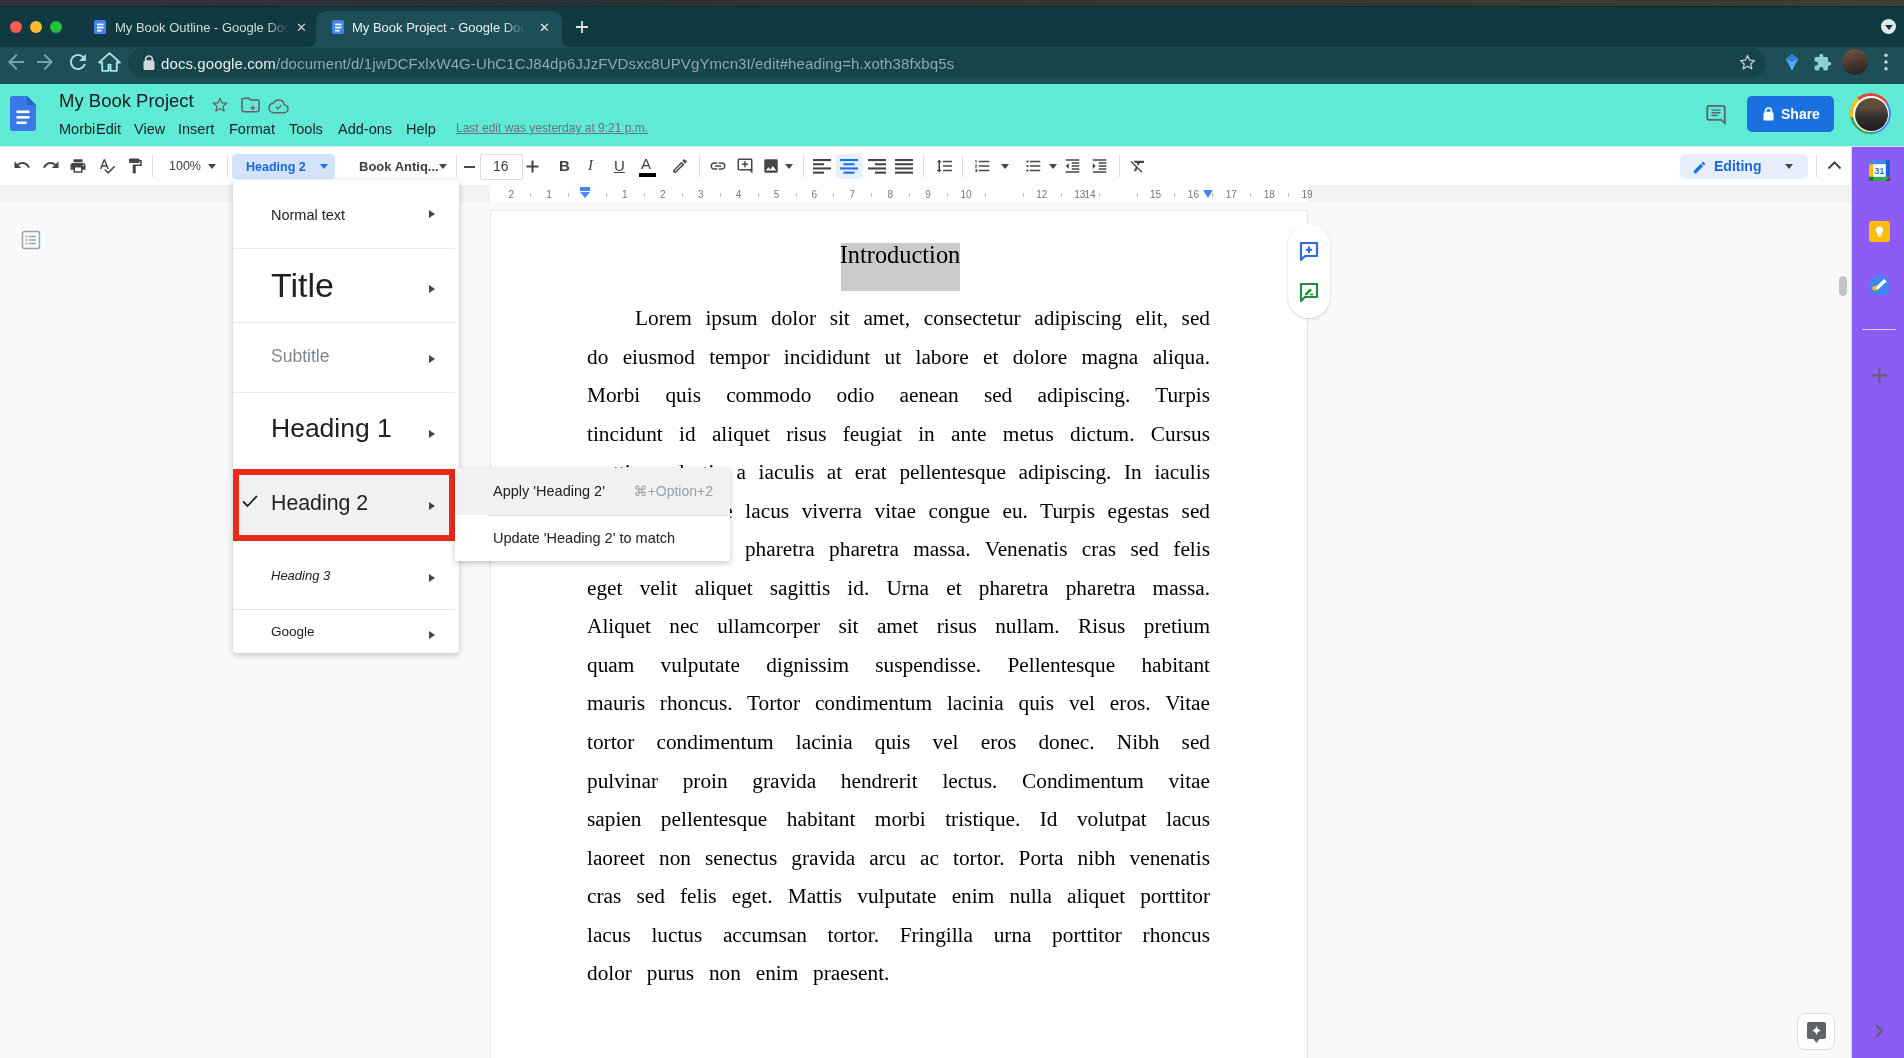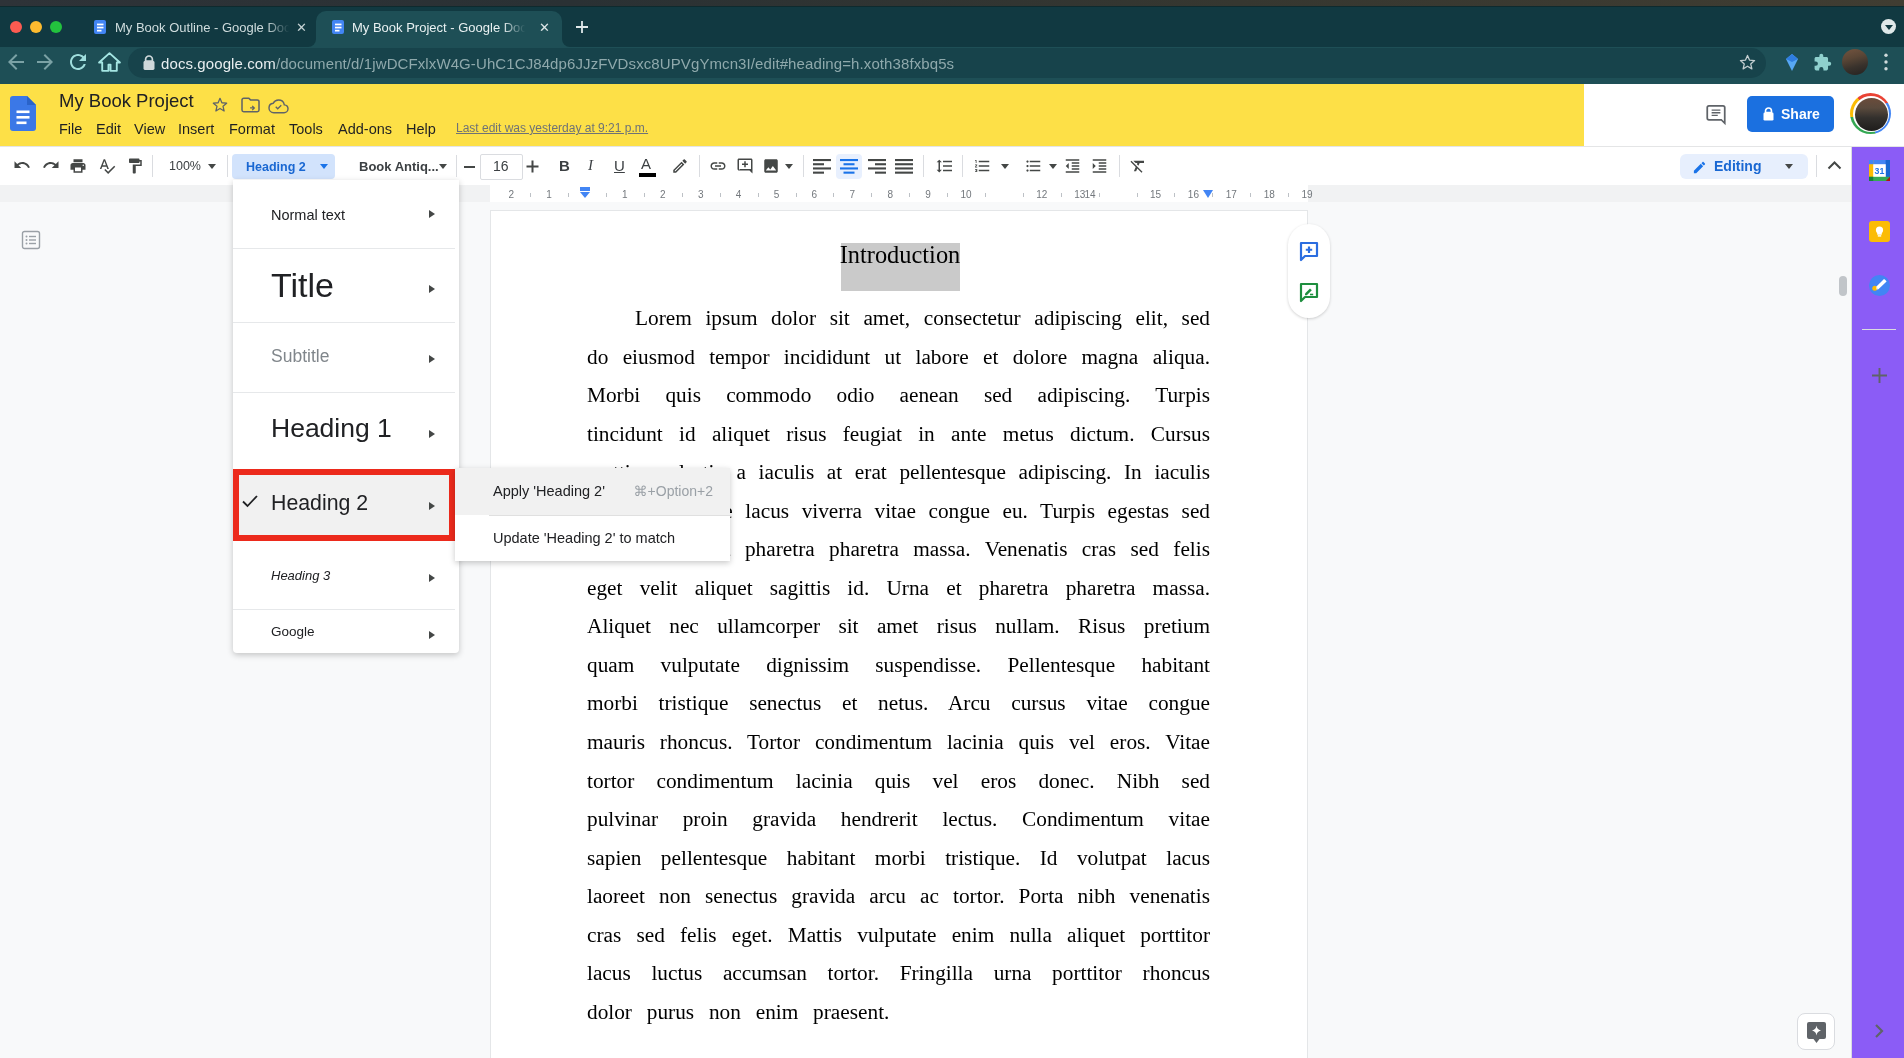--- a/index.html
+++ b/index.html
@@ -18,21 +18,21 @@
   .tabtxt{font-size:13px;color:#cfdcdd;top:13px;white-space:nowrap;overflow:hidden;
     -webkit-mask-image:linear-gradient(90deg,#000 86%,transparent 99%);}
   .tabx{color:#c7d4d5;font-size:13px;top:13px;}
   #addrbar{left:0;top:47px;width:1904px;height:37px;background:#1e4f56;}
   #urlpill{left:128px;top:1px;width:1638px;height:30px;border-radius:15px;background:#17434b;}
   #urltext{left:161px;top:8px;font-size:15px;color:#e8eef0;white-space:nowrap;letter-spacing:0.1px;}
   #urltext .dim{color:#8fa9ac;}
   .navic{top:3px;}
 
   
-  #docshead{left:0;top:84px;width:1584px;height:63px;background:#fde047;}
+  #docshead{left:0;top:84px;width:1904px;height:63px;background:#5eead4;}
   .dmenu{position:absolute;top:37px;font-size:14.5px;color:#1f2023;}
   #lastedit{left:456px;top:37px;font-size:12px;color:#6e7276;text-decoration:underline;}
   #sharebtn{left:1747px;top:12px;width:87px;height:36px;background:#1b70e0;border-radius:5px;}
   #sharebtn span{position:absolute;left:34px;top:10px;color:#fff;font-size:14px;font-weight:bold;}
 
   
   #toolbar{left:0;top:147px;width:1904px;height:38px;background:#fff;}
   .sep{position:absolute;width:1px;height:22px;background:#dadce0;top:8px;}
   .ti{position:absolute;top:10px;}
   .ic{fill:#444746;}
@@ -202,21 +202,21 @@
         <path d="M8 0 H2 C.9 0 0 .9 0 2 v12 c0 1.1 .9 2 2 2 h16 c1.1 0 2 -.9 2 -2 V4 c0 -1.1 -.9 -2 -2 -2 h-8 L8 0z" fill="none" stroke="#5f6368" stroke-width="1.8"></path>
         <path d="M9.5 11.5 H14 M12 9 l2.5 2.5 L12 14" stroke="#5f6368" stroke-width="1.5" fill="none"></path>
       </svg>
     </div>
   <div class="abs" style="left:269px;top:15px;">
       <svg width="19" height="14" viewBox="0 0 24 17">
         <path d="M19.35 7.04C18.67 3.59 15.64 1 12 1 9.11 1 6.6 2.64 5.35 5.04 2.34 5.36 0 7.91 0 11c0 3.31 2.69 6 6 6h13c2.76 0 5-2.24 5-5 0-2.64-2.05-4.78-4.65-4.96z" fill="none" stroke="#5f6368" stroke-width="1.8"></path>
         <path d="M8.5 9.5 l2.5 2.5 L15.5 7.5" stroke="#5f6368" stroke-width="1.6" fill="none"></path>
       </svg>
     </div>
-  <div class="abs dmenu" style="left:59px;">File</div>
+  <div class="abs dmenu" style="left:59px;">Morbi</div>
   <div class="abs dmenu" style="left:96px;">Edit</div>
   <div class="abs dmenu" style="left:134px;">View</div>
   <div class="abs dmenu" style="left:178px;">Insert</div>
   <div class="abs dmenu" style="left:229px;">Format</div>
   <div class="abs dmenu" style="left:289px;">Tools</div>
   <div class="abs dmenu" style="left:338px;">Add-ons</div>
   <div class="abs dmenu" style="left:406px;">Help</div>
   <div class="abs" id="lastedit">Last edit was yesterday at 9:21 p.m.</div>
   <div class="abs" style="left:1705px;top:20px;">
       <svg width="22" height="21" viewBox="0 0 24 24">
@@ -452,21 +452,20 @@
       <div class="jl" style="text-indent:48px;">Lorem ipsum dolor sit amet, consectetur adipiscing elit, sed</div>
       <div class="jl">do eiusmod tempor incididunt ut labore et dolore magna aliqua.</div>
       <div class="jl">Morbi quis commodo odio aenean sed adipiscing. Turpis</div>
       <div class="jl">tincidunt id aliquet risus feugiat in ante metus dictum. Cursus</div>
       <div class="jl">mattis molestie a iaculis at erat pellentesque adipiscing. In iaculis</div>
       <div class="jl">nunc sed augue lacus viverra vitae congue eu. Turpis egestas sed</div>
       <div class="jl">tempus urna et pharetra pharetra massa. Venenatis cras sed felis</div>
       <div class="jl">eget velit aliquet sagittis id. Urna et pharetra pharetra massa.</div>
       <div class="jl">Aliquet nec ullamcorper sit amet risus nullam. Risus pretium</div>
       <div class="jl">quam vulputate dignissim suspendisse. Pellentesque habitant</div>
-      <div class="jl">morbi tristique senectus et netus. Arcu cursus vitae congue</div>
       <div class="jl">mauris rhoncus. Tortor condimentum lacinia quis vel eros. Vitae</div>
       <div class="jl">tortor condimentum lacinia quis vel eros donec. Nibh sed</div>
       <div class="jl">pulvinar proin gravida hendrerit lectus. Condimentum vitae</div>
       <div class="jl">sapien pellentesque habitant morbi tristique. Id volutpat lacus</div>
       <div class="jl">laoreet non senectus gravida arcu ac tortor. Porta nibh venenatis</div>
       <div class="jl">cras sed felis eget. Mattis vulputate enim nulla aliquet porttitor</div>
       <div class="jl">lacus luctus accumsan tortor. Fringilla urna porttitor rhoncus</div>
       <div class="jl" style="word-spacing:9.5px;">dolor purus non enim praesent.</div>
     </div>
   </div>

